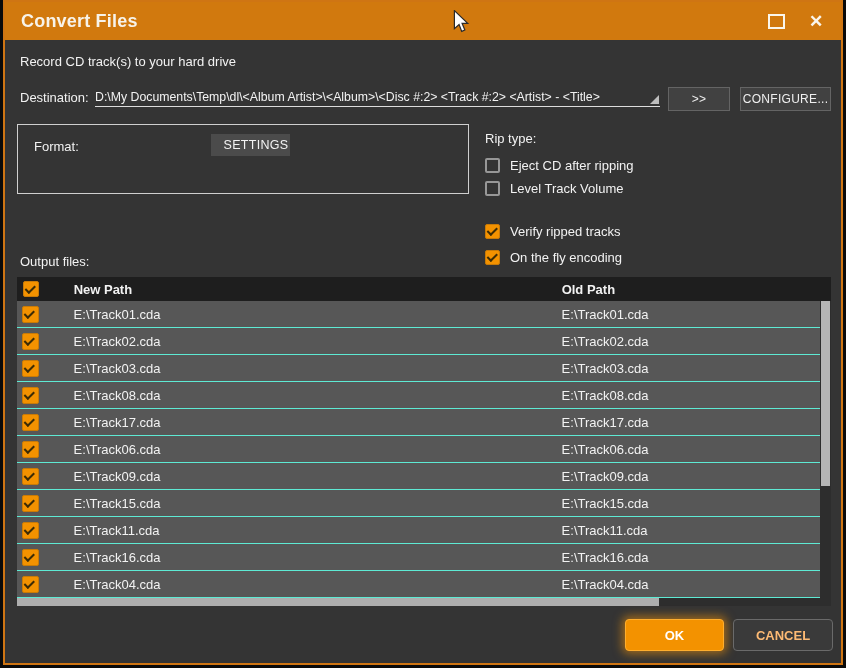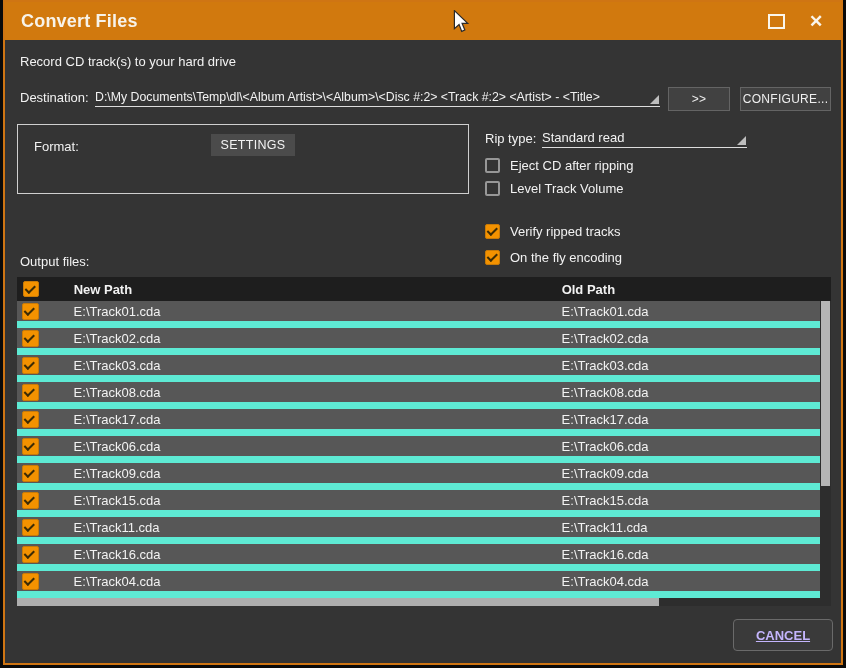--- a/index.html
+++ b/index.html
@@ -40,41 +40,41 @@
   .checkbox.checked{background:#f39200;border:1px solid #c87a07;}
   .checkmark{width:8px;height:4px;border-left:2px solid #3d2c05;border-bottom:2px solid #3d2c05;
     transform:rotate(-45deg) translate(0,-1px);}
   .opt-row{position:absolute;display:flex;align-items:center;gap:10px;height:16px;}
 
   
   .list{position:absolute;left:12px;top:237px;width:814px;height:329px;background:#2e2e2e;}
   .list-header{position:absolute;left:0;top:0;width:100%;height:24px;background:#1e1e1e;
     display:flex;align-items:center;font-weight:700;}
   .rows{position:absolute;left:0;top:24px;width:803px;height:297px;}
-  .row{height:27px;background:#575757;display:flex;align-items:center;border-bottom:7px solid #5eead4;box-sizing:border-box;}
+  .row{height:27px;background:#575757;display:flex;align-items:center;border-bottom:1px solid #5eead4;box-sizing:border-box;}
   .cell-check{margin-left:5px;width:17px;height:17px;border-radius:2px;background:#f39200;
     border:1px solid #c87a07;box-sizing:border-box;display:flex;align-items:center;justify-content:center;}
   .hdr-check{margin-left:6px;width:16px;height:16px;border-radius:2px;background:#f39200;
     border:1px solid #c87a07;box-sizing:border-box;display:flex;align-items:center;justify-content:center;}
   .new-path{position:absolute;left:35px;white-space:nowrap;}
   .old-path{position:absolute;left:523px;white-space:nowrap;}
   .row-inner{position:relative;width:100%;height:100%;display:flex;align-items:center;}
   .vscroll{position:absolute;left:803px;top:24px;width:11px;height:297px;background:#2d2d2d;}
   .vthumb{position:absolute;left:1px;top:0;width:9px;height:185px;background:#b5b5b5;}
   .hscroll{position:absolute;left:0;bottom:0;width:814px;height:8px;background:#2d2d2d;}
   .hthumb{position:absolute;left:0;top:0;width:642px;height:8px;background:#aeaeae;}
 
   
   .ok-btn{position:absolute;left:620px;top:579px;width:97px;height:30px;background:#f39200;
     border:1px solid #ffae2e;border-radius:4px;color:#fff;font-weight:700;font-size:13px;
     display:flex;align-items:center;justify-content:center;cursor:default;
     box-shadow:0 0 10px 3px rgba(245,150,10,.55);}
   .cancel-btn{position:absolute;left:728px;top:579px;width:98px;height:30px;background:#3a3a3a;
-    border:1px solid #6a6a6a;border-radius:4px;color:#c4b5fd;font-weight:700;font-size:13px;
-    display:flex;align-items:center;justify-content:center;cursor:default;text-decoration:underline;}
+    border:1px solid #6a6a6a;border-radius:4px;color:#fdba74;font-weight:700;font-size:13px;
+    display:flex;align-items:center;justify-content:center;cursor:default;}
 
   .cursor{position:fixed;left:450px;top:10px;z-index:99;pointer-events:none;}
 </style>
 </head>
 <body>
 
 <div class="frame">
   <div class="window">
 
     <div class="titlebar">
@@ -96,28 +96,24 @@
       <div class="abs label" style="left:15px;top:50px;">Destination:</div>
       <div class="abs combo" style="left:90px;top:46px;width:565px;">
         <span class="combo-text" style="font-size:12.3px;">D:\My Documents\Temp\dl\&lt;Album Artist&gt;\&lt;Album&gt;\&lt;Disc #:2&gt; &lt;Track #:2&gt; &lt;Artist&gt; - &lt;Title&gt;</span>
         <span class="tri"></span>
       </div>
       <div class="abs push-btn" style="left:663px;top:47px;width:60px;height:22px;">&gt;&gt;</div>
       <div class="abs push-btn" style="left:735px;top:47px;width:89px;height:22px;">CONFIGURE...</div>
 
       <div class="abs groupbox" style="left:12px;top:84px;width:450px;height:68px;">
         <div class="abs label" style="left:16px;top:14px;">Format:</div>
-        <div class="abs flat-btn" style="left:193px;top:9px;width:84px;height:22px;">SETTINGS</div>
+        <div class="abs flat-btn" style="left:193px;top:9px;width:68px;height:22px;padding-left:11px;">SETTINGS</div>
       </div>
 
       <div class="abs label" style="left:480px;top:91px;">Rip type:</div>
-      <div class="abs combo" style="left:537px;top:87px;width:205px;">
-        <span class="combo-text">Standard read</span>
-        <span class="tri"></span>
-      </div>
 
       <div>
   <div class="opt-row" style="left: 480px; top: 117px;">
     <div class="checkbox unchecked">
       
     </div>
     <span class="opt-label">Eject CD after ripping</span>
   </div>
 
   <div class="opt-row" style="left: 480px; top: 140px;">
@@ -266,20 +262,21 @@
   </div>
 </div>
         <div class="vscroll">
           <div class="vthumb"></div>
         </div>
         <div class="hscroll">
           <div class="hthumb"></div>
         </div>
       </div>
 
+      <div class="ok-btn">OK</div>
       <div class="cancel-btn">CANCEL</div>
 
     </div>
   </div>
 </div>
 
 <svg class="cursor" width="22" height="24" viewBox="0 0 14 20">
   <path d="M1.5 0.5 L1.5 15.5 L5.4 12.1 L7.6 17.8 L10.2 16.7 L7.9 11.1 L12.6 11.1 Z" fill="#ffffff" stroke="#2a2a2a" stroke-width="1"></path>
 </svg>
 

